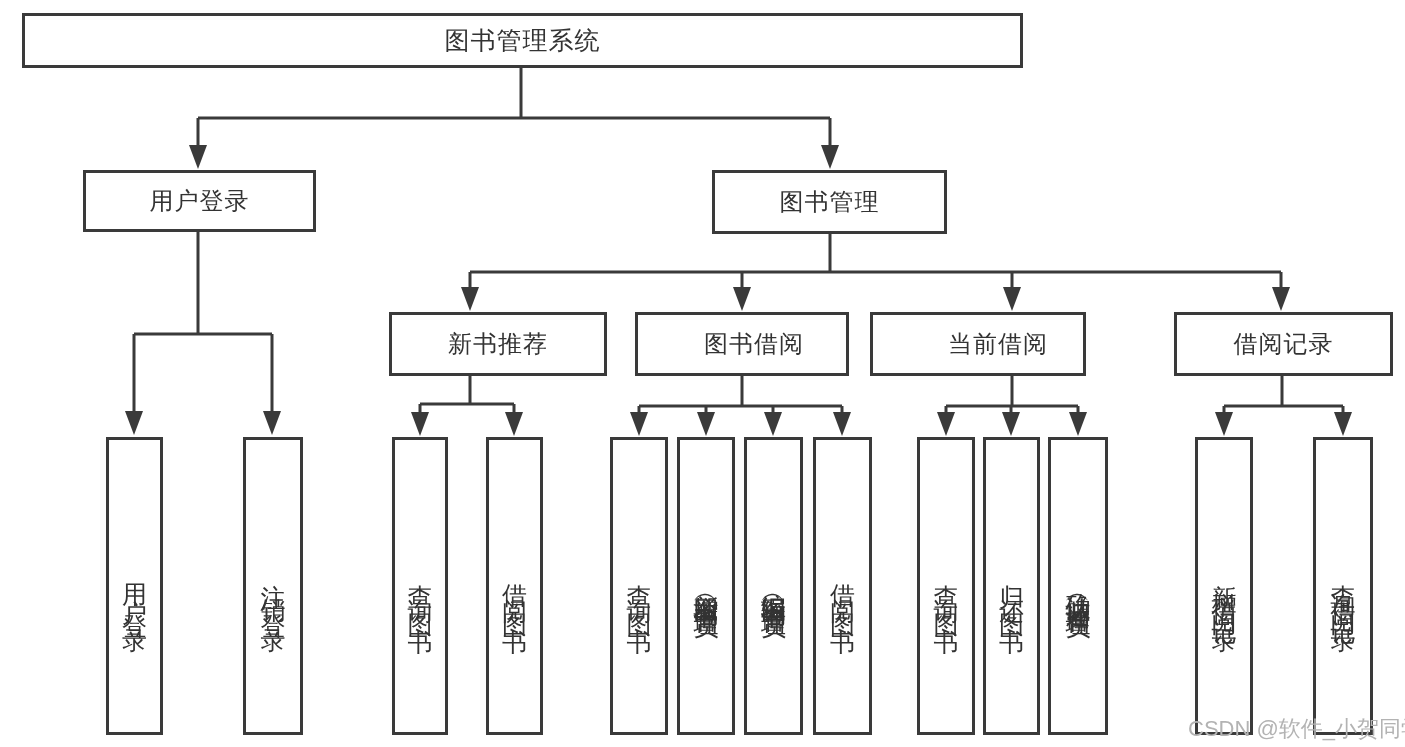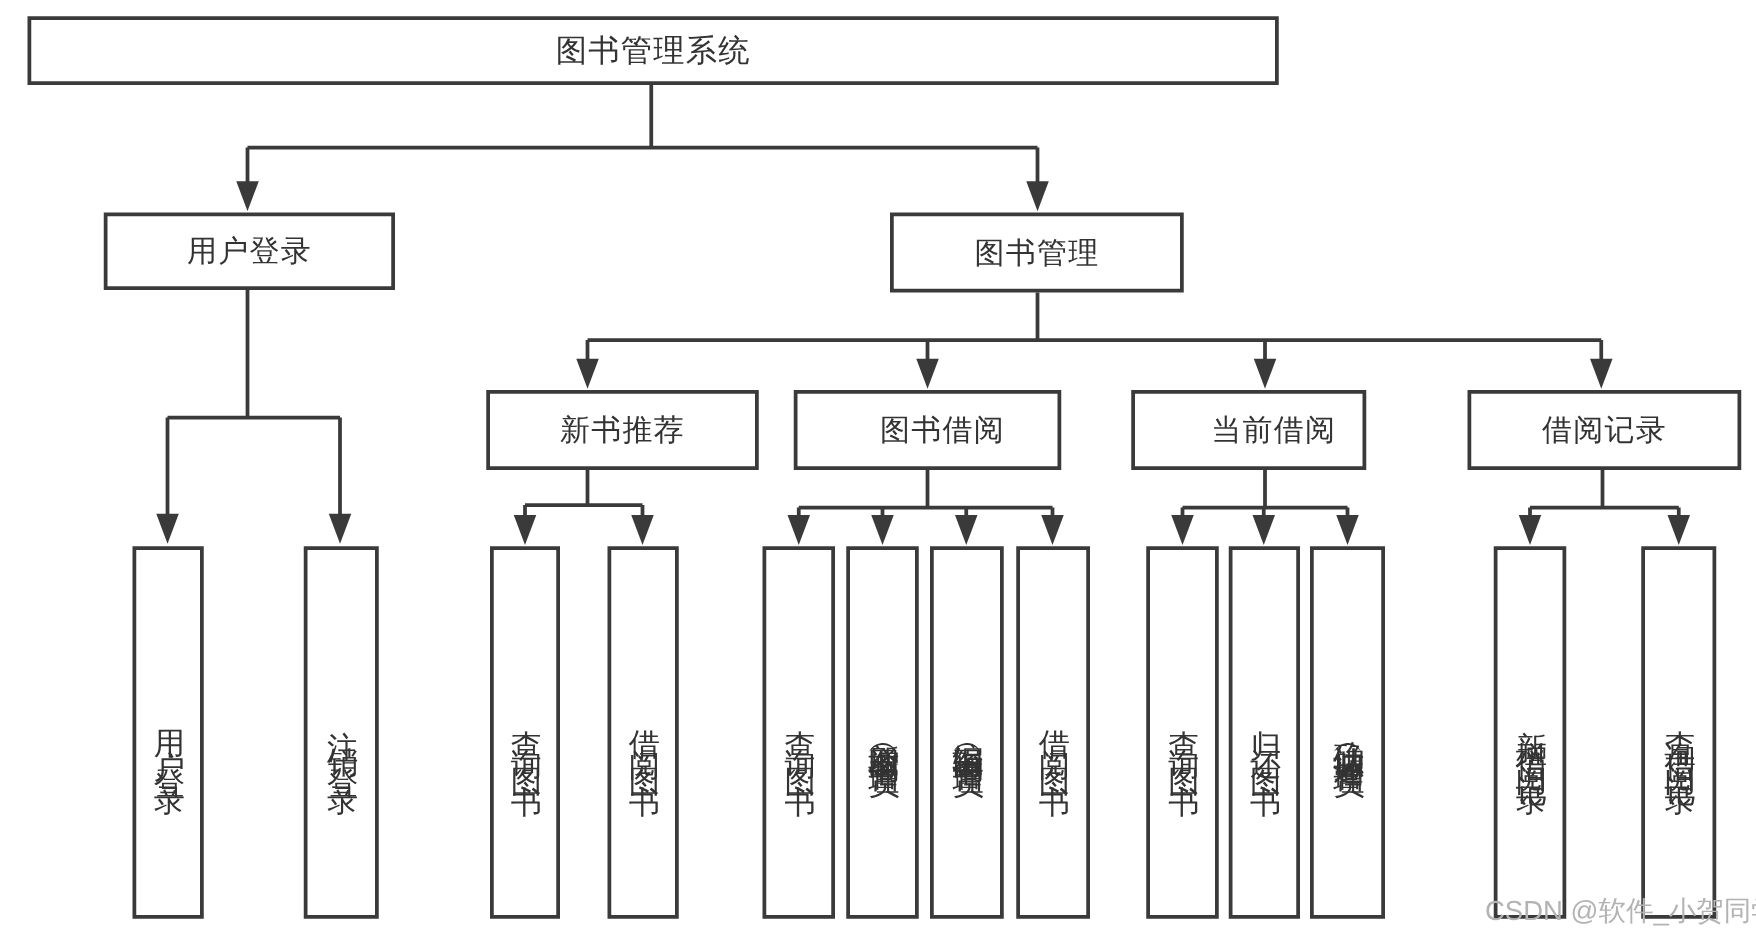--- a/index.html
+++ b/index.html
@@ -35,21 +35,21 @@
   .h-label { font-size: 24px; letter-spacing: 1px; white-space: nowrap; }
   .root-box  { left: 22px;  top: 13px;  width: 1001px; height: 55px; }
   .root-box .h-label { font-size: 25px; }
 
   .lvl2-a { left: 83px;  top: 170px; width: 233px; height: 62px; }
   .lvl2-b { left: 712px; top: 170px; width: 235px; height: 64px; }
 
   .lvl3 { top: 312px; height: 64px; }
   .g0 { left: 363px;  width: 218px; margin-left: 26px; }
   .g1 { left: 635px;  width: 214px; padding-left: 24px; }
-  .g2 { left: 905px;  width: 188px; padding-left: 40px; }
+  .g2 { left: 870px;  width: 216px; padding-left: 40px; }
   .g3 { left: 1174px; width: 219px; }
 
   .leaf { top: 437px; height: 298px; }
   .vtext {
     writing-mode: vertical-rl;
     text-orientation: mixed;
     font-size: 25px;
     color: #333333;
     line-height: 1;
   }

